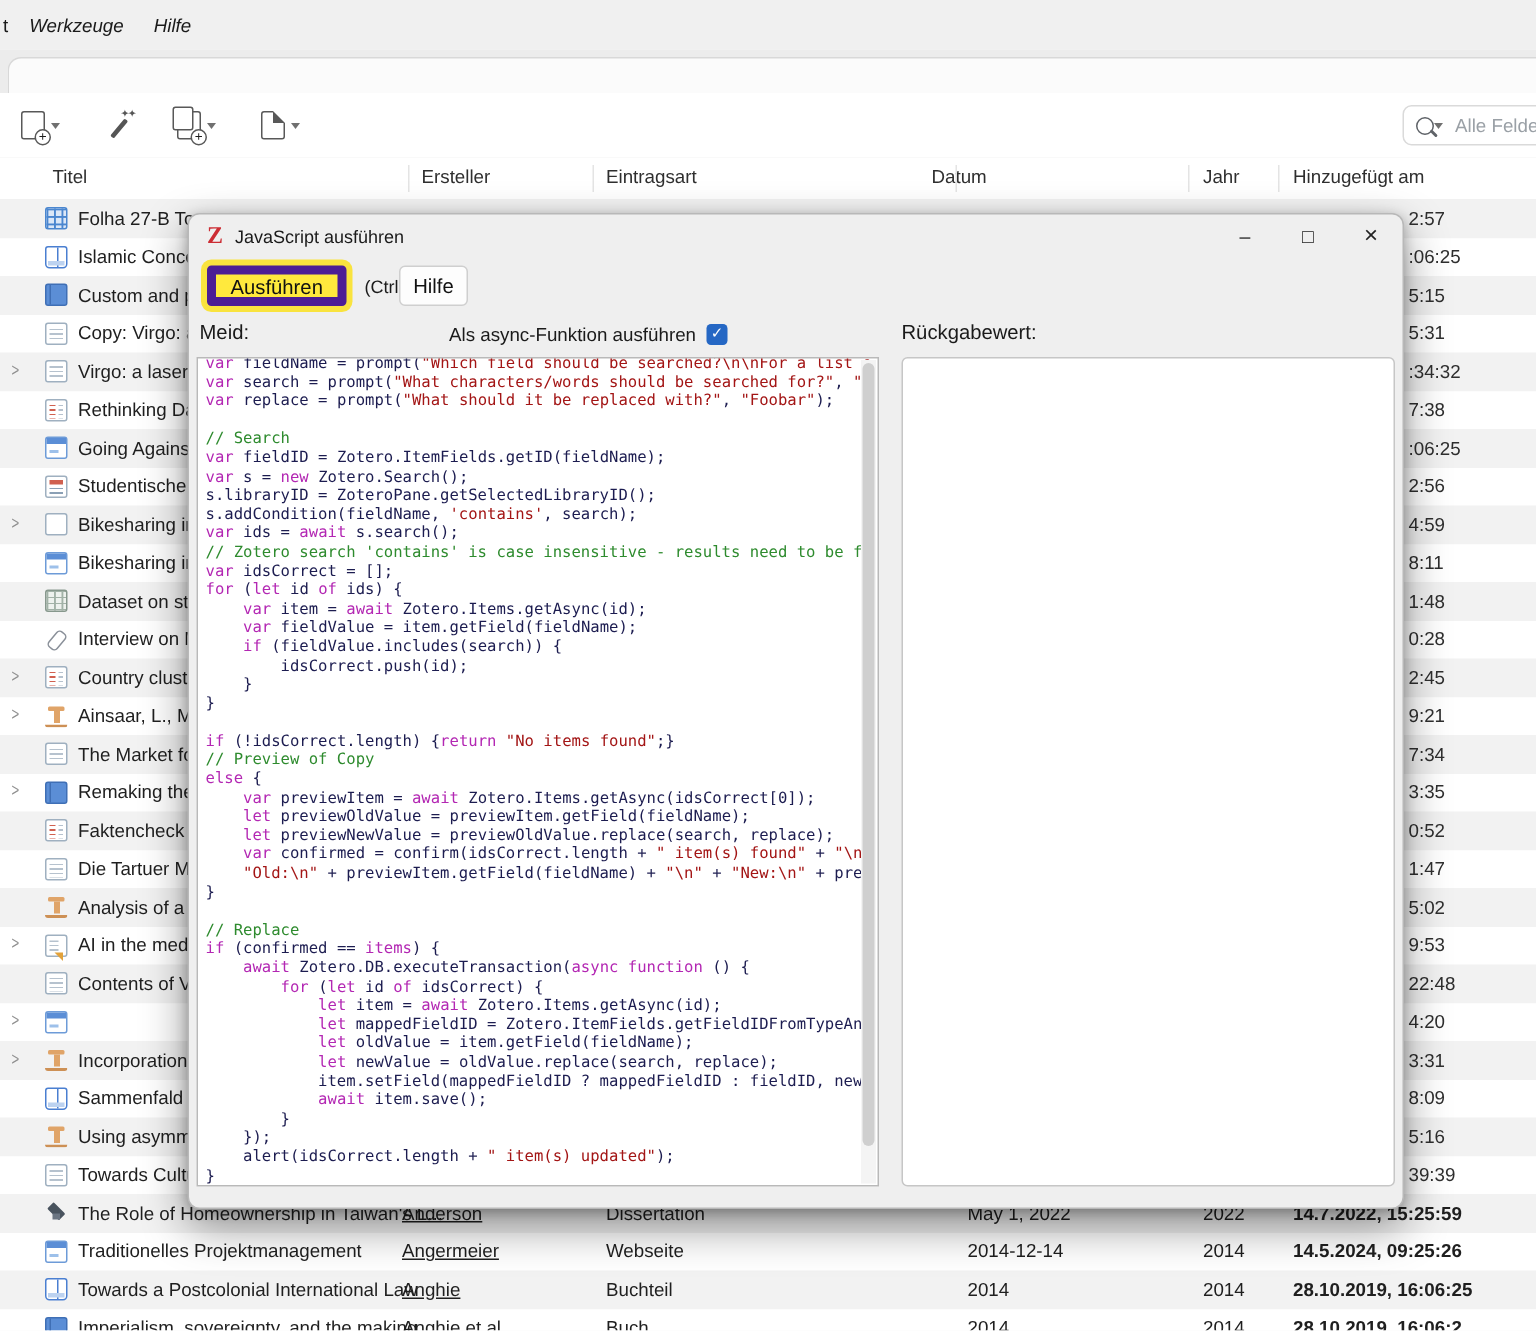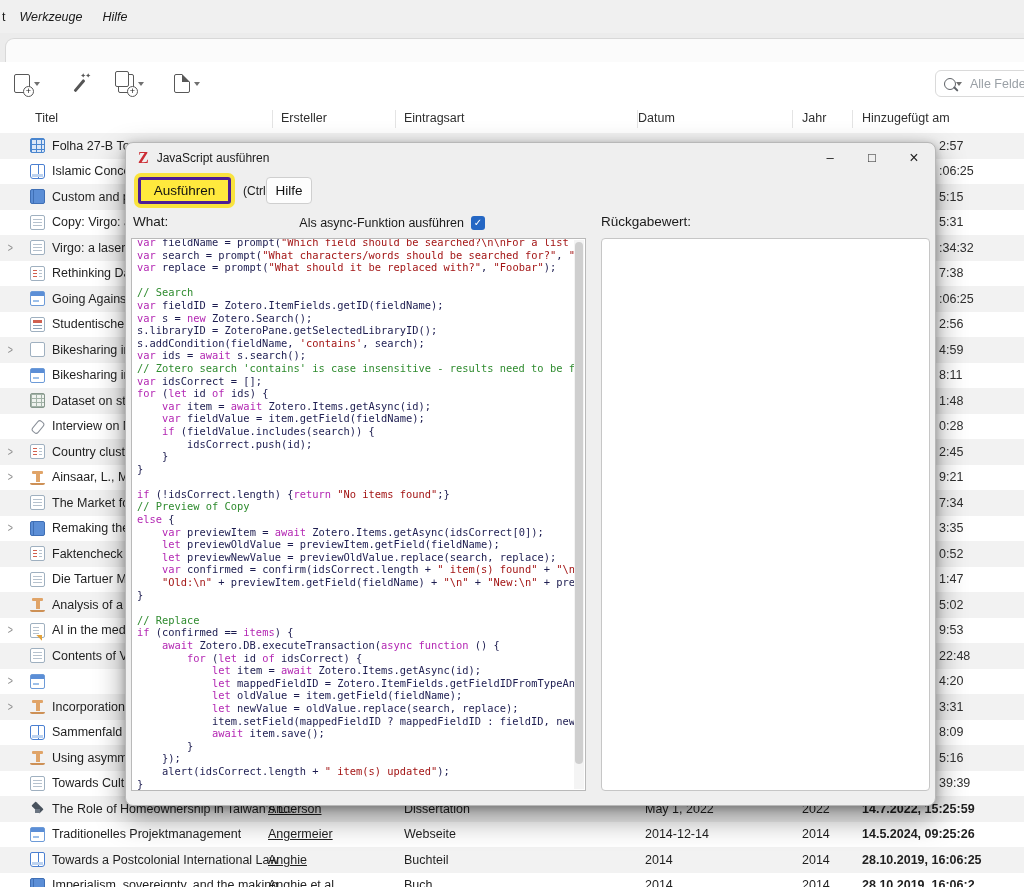--- a/index.html
+++ b/index.html
@@ -108,21 +108,21 @@
   
   .dialog{position:absolute;left:125px;top:142px;width:811px;height:664px;background:#efefef;
     border:1px solid #b8b8b8;border-radius:8px;box-sizing:border-box;
     box-shadow:0 12px 30px rgba(0,0,0,.42),0 2px 8px rgba(0,0,0,.25);}
   .dlg-titlebar{position:relative;height:30px;display:flex;align-items:center;font-size:12px;}
   .zlogo{margin:0 8px 0 12px;font-family:"Liberation Serif",serif;font-weight:bold;font-size:16px;color:#cc2d34;}
   .dlg-controls{position:absolute;right:0;top:0;height:30px;display:flex;}
   .dlg-ctl{width:42px;text-align:center;line-height:30px;font-size:13px;color:#222;}
   .dlg-ctl.close{font-size:16px;}
   .btn-run{position:absolute;left:12px;top:34px;width:93px;height:27px;background:#ffe93d;
-    border:3px solid #4c1d95;border-radius:3px;font-size:13.5px;font-family:"Liberation Sans",sans-serif;
+    border:6px solid #4c1d95;border-radius:3px;font-size:13.5px;font-family:"Liberation Sans",sans-serif;
     box-shadow:0 0 0 4px rgba(250,225,30,.85);color:#111;}
   .shortcut{position:absolute;left:117px;top:41px;font-size:12px;color:#1a1a1a;}
   .btn-help{position:absolute;left:140px;top:34px;width:46px;height:27px;background:#fdfdfd;
     border:1px solid #cfcfcf;border-radius:4px;font-size:13.5px;font-family:"Liberation Sans",sans-serif;color:#111;}
   .lbl{position:absolute;font-size:13.5px;color:#1a1a1a;}
   .lbl-code{left:7px;top:71px;}
   .lbl-async{top:73px;right:471px;font-size:12.5px;}
   .checkbox{position:absolute;left:345px;top:73px;width:14px;height:14px;background:#2567c4;
     border-radius:3px;color:#fff;font-size:10px;line-height:14px;text-align:center;}
   .lbl-result{left:475px;top:71px;}
@@ -174,21 +174,21 @@
       <span class="mag"></span>
       <span class="caret-down"></span>
       <input type="text" placeholder="Alle Felder unc" style="">
     </div>
   </div>
 
   <div class="thead">
     <span class="col" style="left:35px">Titel</span>
     <span class="col" style="left:281px">Ersteller</span>
     <span class="col" style="left:404px">Eintragsart</span>
-    <span class="col" style="left:638px">Datum</span>
+    <span class="col" style="left:621px">Datum</span>
     <span class="col" style="left:802px">Jahr</span>
     <span class="col" style="left:862px">Hinzugefügt am</span>
     <span class="sep" style="left:272px"></span>
     <span class="sep" style="left:395px"></span>
     <span class="sep" style="left:637px"></span>
     <span class="sep" style="left:792px"></span>
     <span class="sep" style="left:852px"></span>
   </div>
 
   <div class="rows" id="rows">
@@ -375,21 +375,21 @@
       <div class="dlg-controls">
         <span class="dlg-ctl">–</span>
         <span class="dlg-ctl">□</span>
         <span class="dlg-ctl close">×</span>
       </div>
     </div>
     <button class="btn-run">Ausführen</button>
     <span class="shortcut">(Ctrl+R)</span>
     <button class="btn-help">Hilfe</button>
 
-    <span class="lbl lbl-code">What:</span>
+    <span class="lbl lbl-code">Meid:</span>
     <span class="lbl lbl-async">Als async-Funktion ausführen</span>
     <span class="checkbox">
       <span>✓</span>
     </span>
     <span class="lbl lbl-result">Rückgabewert:</span>
 
     <div class="code-panel">
       <div class="code-inner" id="code"><span class="kw">var</span> fieldName = prompt(<span class="str">"Which field should be searched?\n\nFor a list o</span>
 <span class="kw">var</span> search = prompt(<span class="str">"What characters/words should be searched for?"</span>, <span class="str">"F</span>
 <span class="kw">var</span> replace = prompt(<span class="str">"What should it be replaced with?"</span>, <span class="str">"Foobar"</span>);

